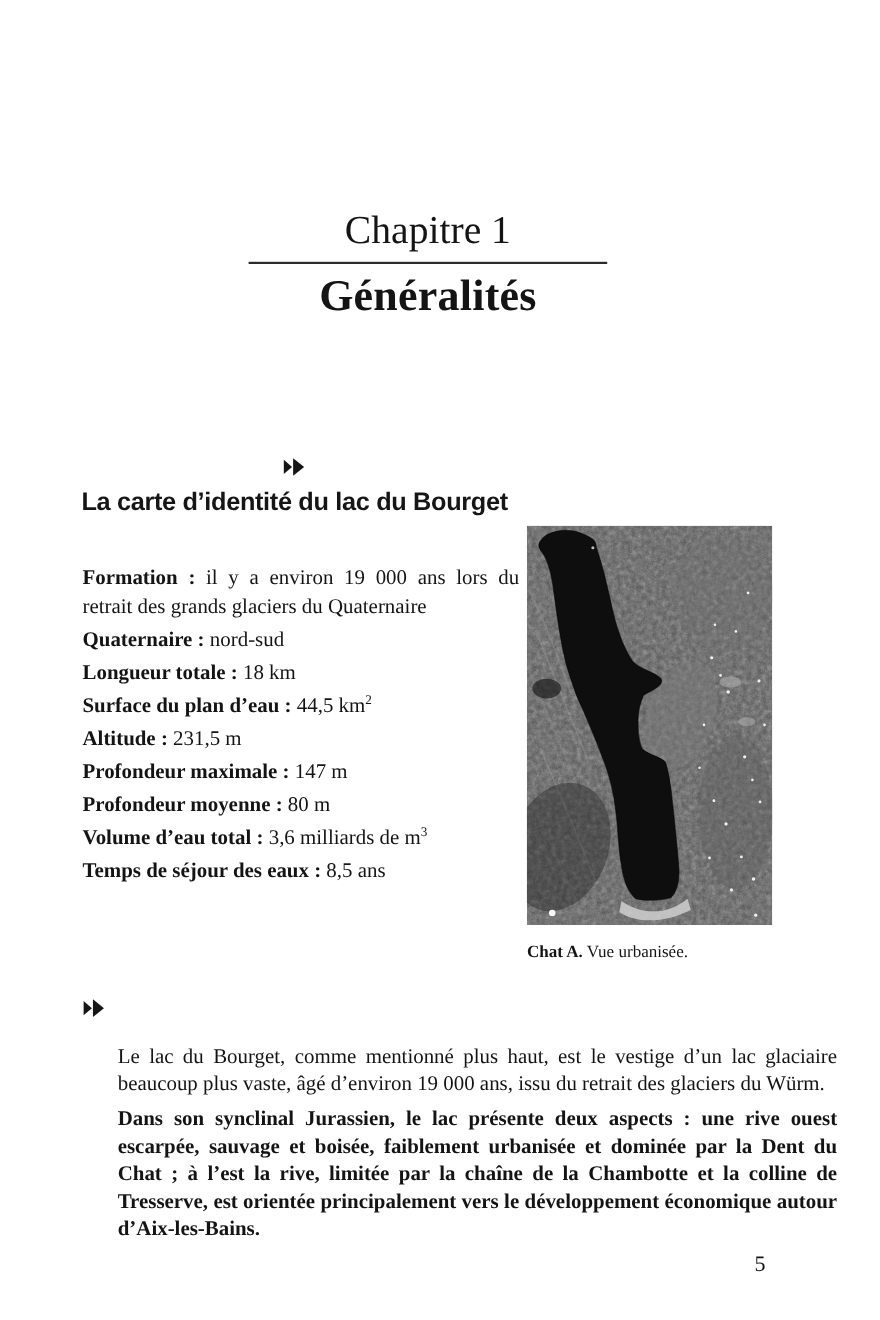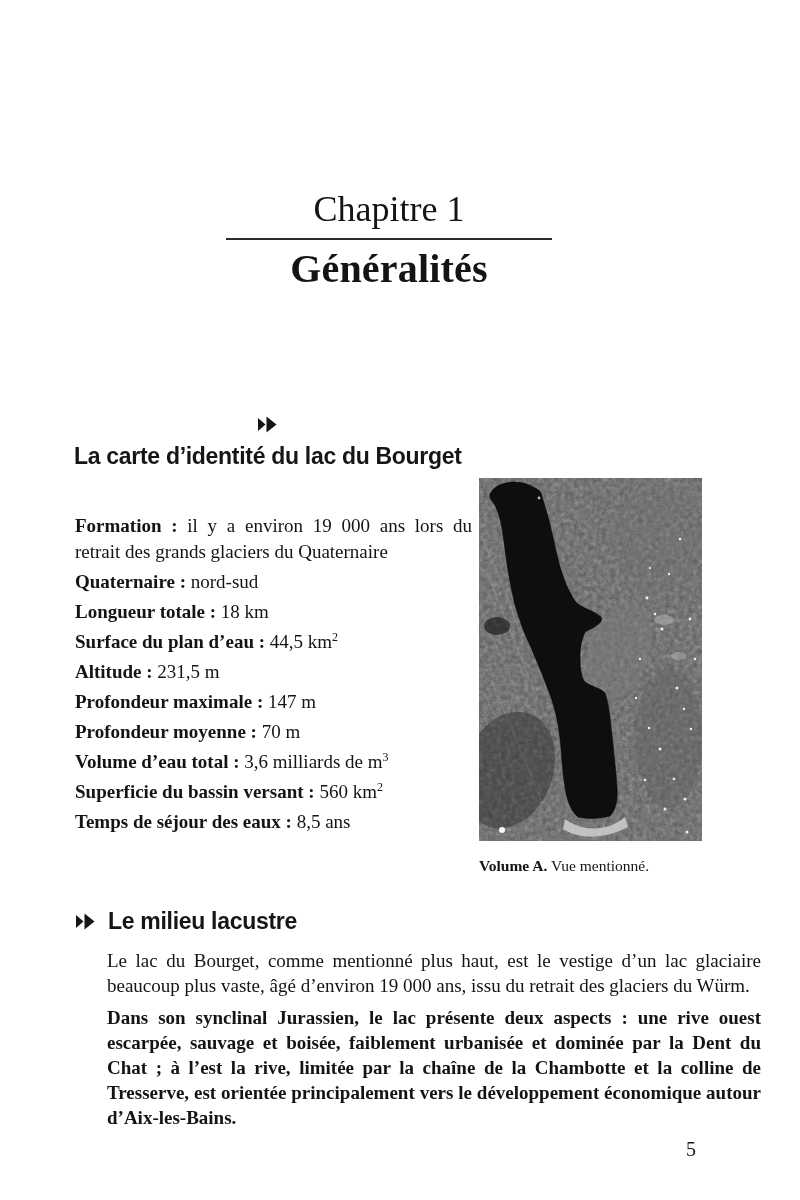--- a/index.html
+++ b/index.html
@@ -115,23 +115,22 @@
   <span>La carte d’identité du lac du Bourget</span>
 </h2>
 
 <div class="facts">
   <p class="fact"><span class="fact-label">Formation :</span> <span>il y a environ 19 000 ans lors du retrait des grands glaciers du Quaternaire</span><sup></sup></p>
   <p class="fact"><span class="fact-label">Quaternaire :</span> <span>nord-sud</span><sup></sup></p>
   <p class="fact"><span class="fact-label">Longueur totale :</span> <span>18 km</span><sup></sup></p>
   <p class="fact"><span class="fact-label">Surface du plan d’eau :</span> <span>44,5 km</span><sup>2</sup></p>
   <p class="fact"><span class="fact-label">Altitude :</span> <span>231,5 m</span><sup></sup></p>
   <p class="fact"><span class="fact-label">Profondeur maximale :</span> <span>147 m</span><sup></sup></p>
-  <p class="fact"><span class="fact-label">Profondeur moyenne :</span> <span>70 m</span><sup></sup></p>
+  <p class="fact"><span class="fact-label">Profondeur moyenne :</span> <span>80 m</span><sup></sup></p>
   <p class="fact"><span class="fact-label">Volume d’eau total :</span> <span>3,6 milliards de m</span><sup>3</sup></p>
-  <p class="fact"><span class="fact-label">Superficie du bassin versant :</span> <span>560 km</span><sup>2</sup></p>
   <p class="fact"><span class="fact-label">Temps de séjour des eaux :</span> <span>8,5 ans</span><sup></sup></p>
 </div>
 
 <figure class="figure">
   <svg class="photo-frame" viewBox="0 0 223 363" role="img">
     <defs>
       <filter id="terrainNoise" x="0" y="0" width="100%" height="100%">
         <feTurbulence type="fractalNoise" baseFrequency="0.22" numOctaves="5" seed="7" stitchTiles="stitch"></feTurbulence>
         <feColorMatrix type="saturate" values="0"></feColorMatrix>
       </filter>
@@ -203,31 +202,30 @@
         <circle cx="208" cy="354" r="1.5"></circle>
       <circle cx="171" cy="90" r="1.1"></circle>
         <circle cx="157" cy="220" r="1.2"></circle>
     </g>
     <ellipse cx="185" cy="142" rx="10" ry="5" fill="#bdbdbd" opacity="0.45"></ellipse>
     <ellipse cx="200" cy="178" rx="8" ry="4" fill="#c4c4c4" opacity="0.4"></ellipse>
     <circle cx="23" cy="352" r="3" fill="#ffffff" opacity="0.95"></circle>
     <circle cx="60" cy="20" r="1.4" fill="#e8e8e8" opacity="0.8"></circle>
   </svg>
   <figcaption>
-    <span class="caption-label">Volume A.</span>
-    <span>Vue mentionné.</span>
+    <span class="caption-label">Chat A.</span>
+    <span>Vue urbanisée.</span>
   </figcaption>
 </figure>
 
 <h2 class="section-heading second">
   <svg class="ff-icon" viewBox="0 0 20 17" aria-hidden="true">
     <polygon points="0,2 7.5,8.5 0,15"></polygon>
     <polygon points="8.5,0.5 18.5,8.5 8.5,16.5"></polygon>
   </svg>
-  <span>Le milieu lacustre</span>
 </h2>
 
 <div class="bodytext">
   <p>Le lac du Bourget, comme mentionné plus haut, est le vestige d’un lac glaciaire beaucoup plus vaste, âgé d’environ 19 000 ans, issu du retrait des glaciers du Würm.</p>
   <p>Dans son synclinal Jurassien, le lac présente deux aspects : une rive ouest escarpée, sauvage et boisée, faiblement urbanisée et dominée par la Dent du Chat ; à l’est la rive, limitée par la chaîne de la Chambotte et la colline de Tresserve, est orientée principalement vers le développement économique autour d’Aix-les-Bains.</p>
 </div>
 
 <div class="page-number">5</div>
 
 </body></html>

